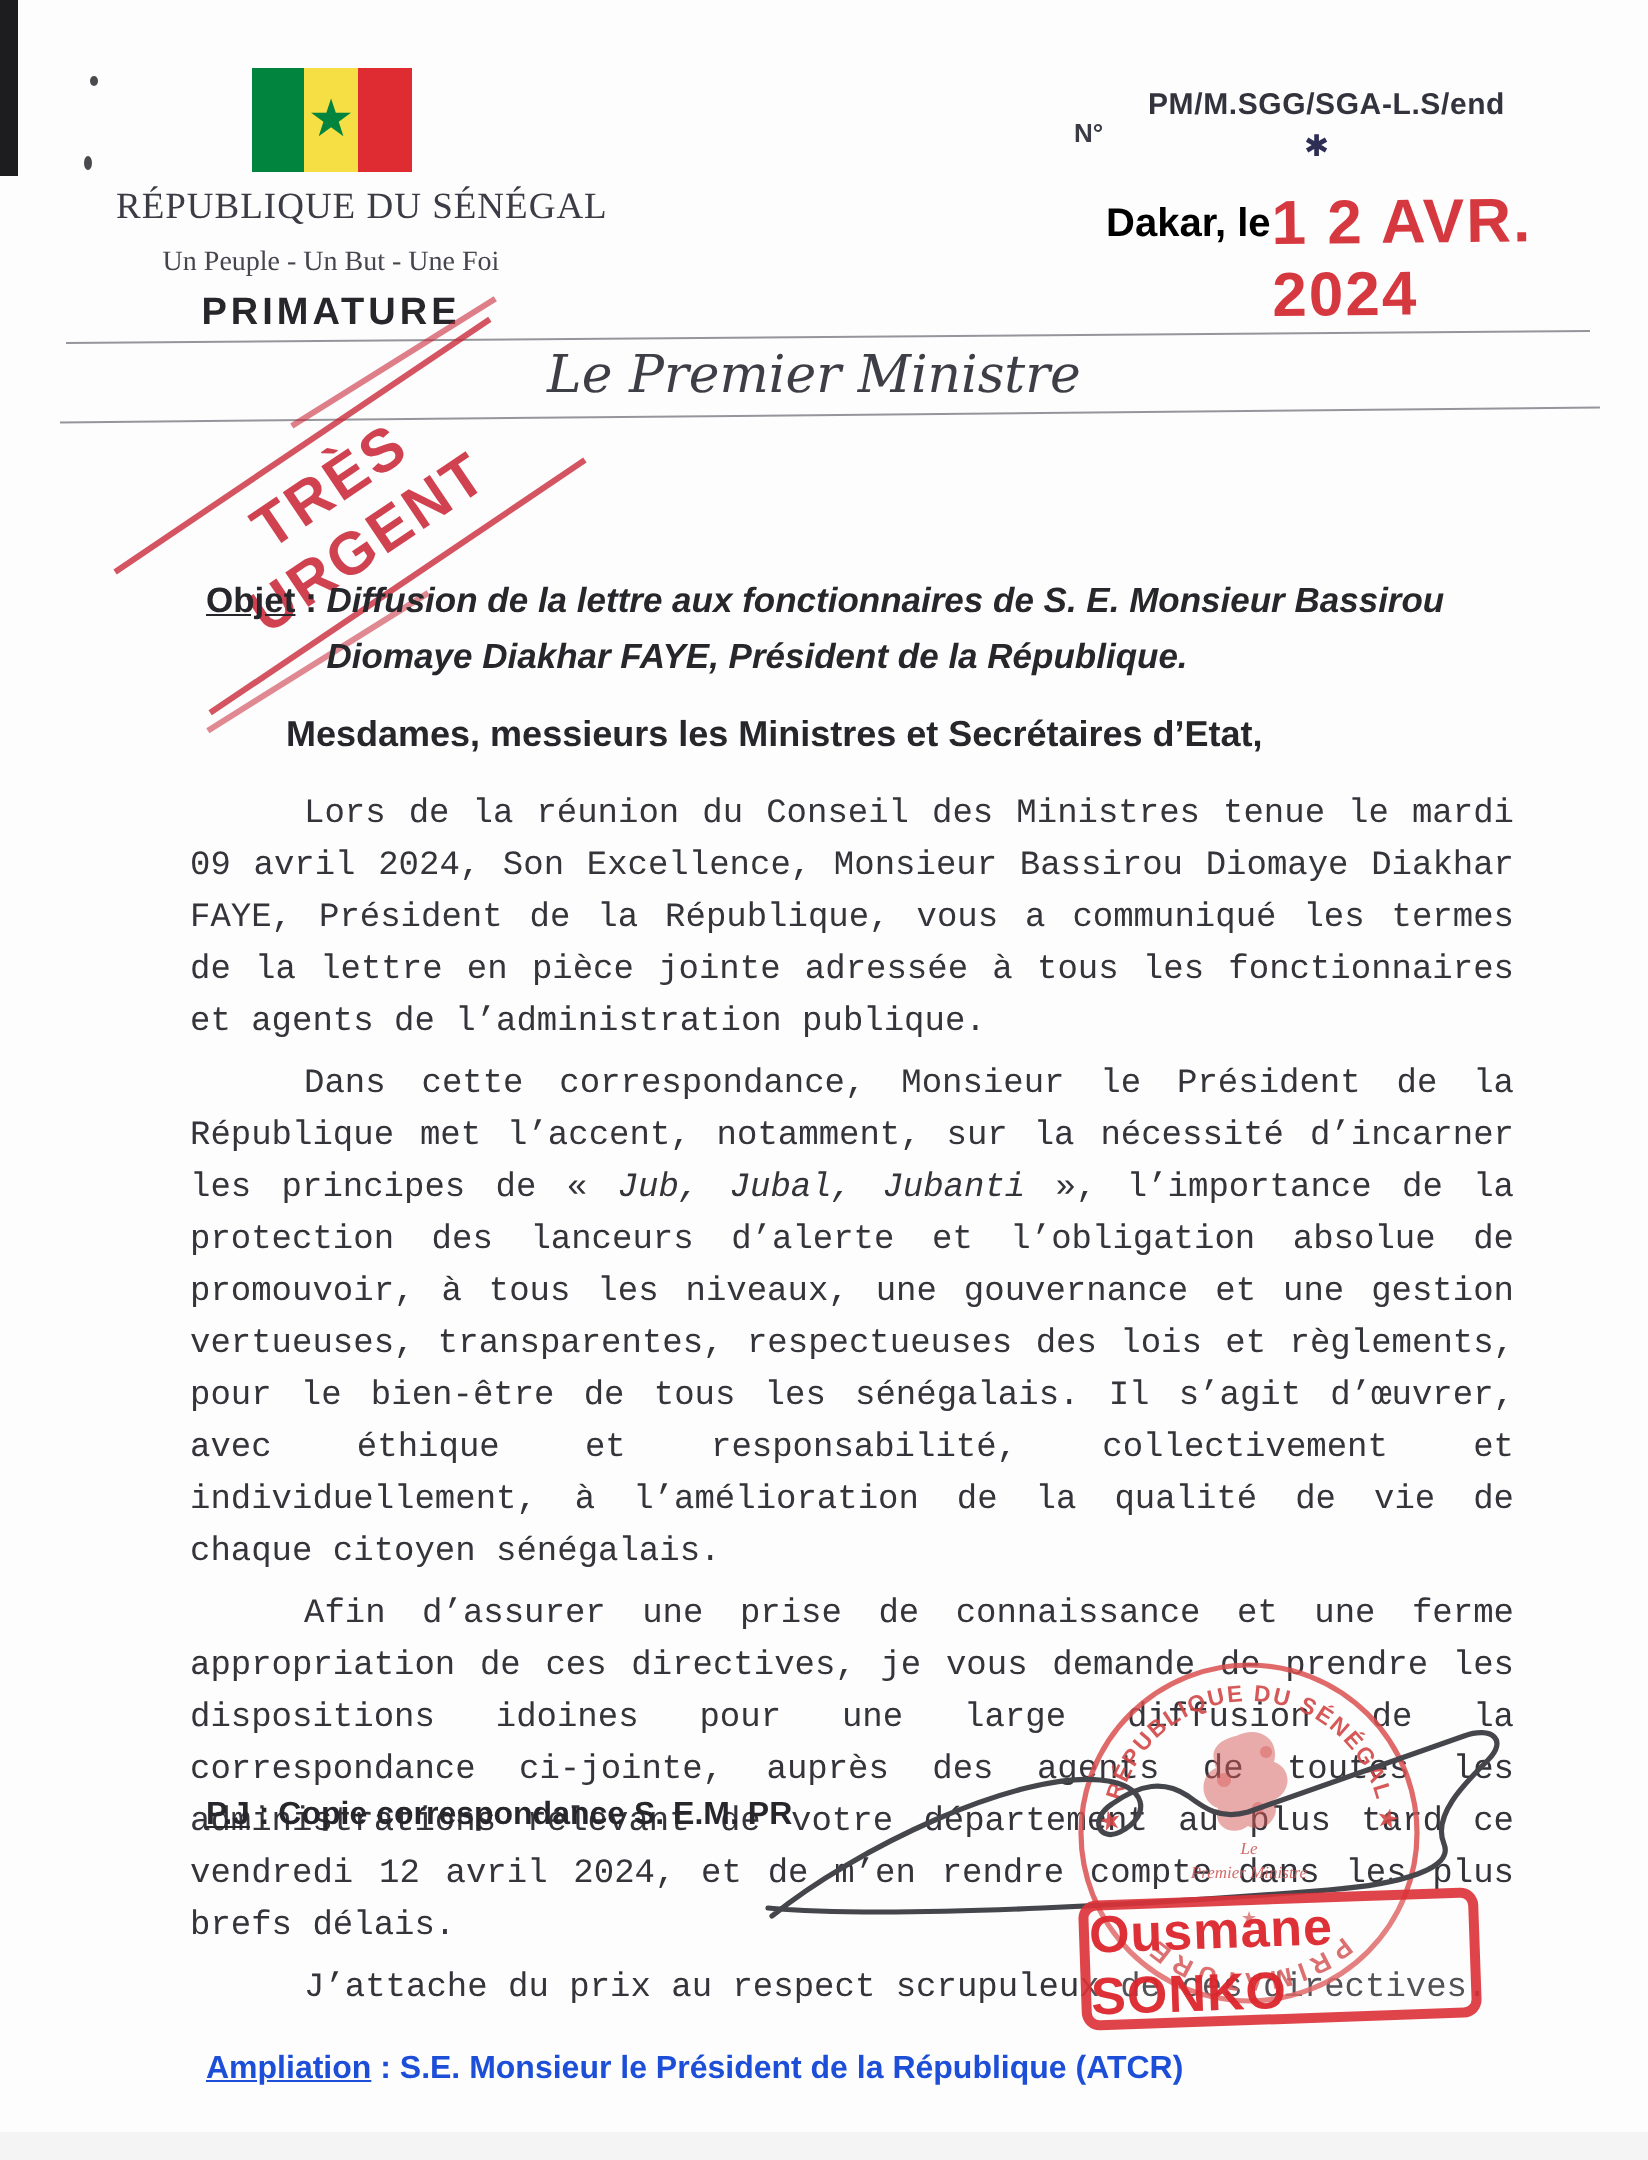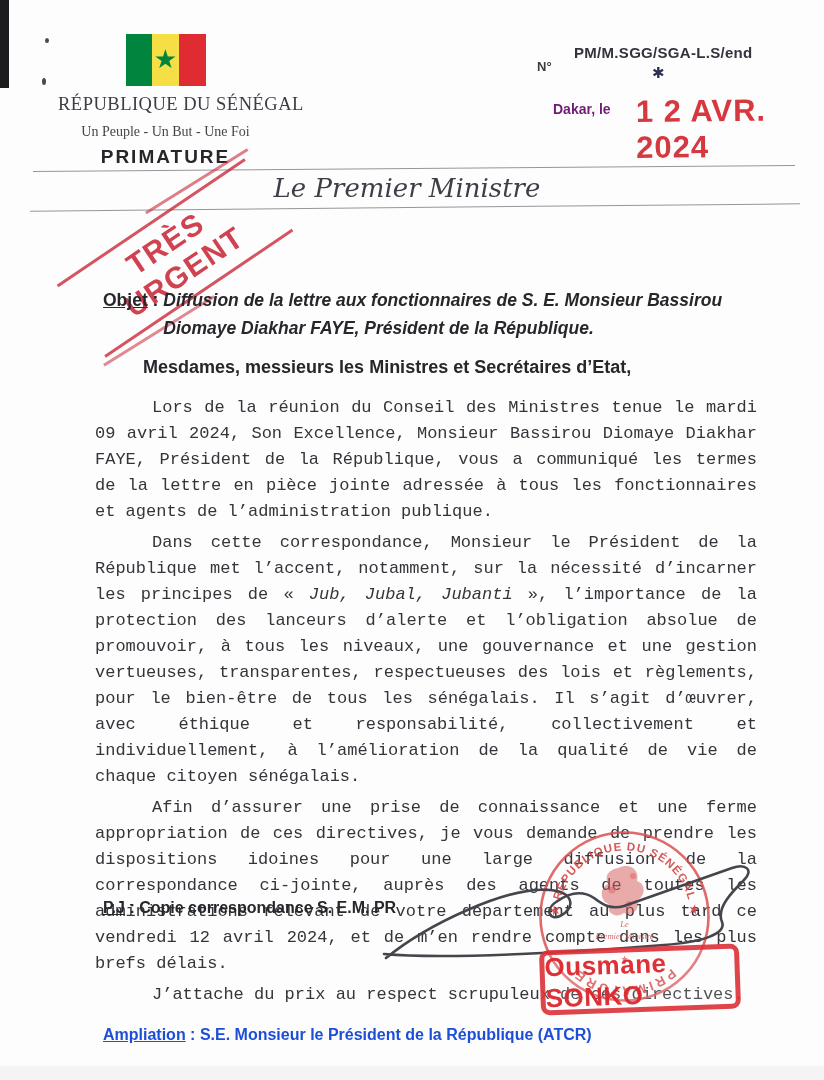--- a/index.html
+++ b/index.html
@@ -28,21 +28,21 @@
 
   
   .serial{position:absolute;left:292px;top:84px;font-size:41px;font-weight:bold;
           color:rgba(222,70,74,0.85);letter-spacing:4px;font-family:"DejaVu Sans",sans-serif;
           -webkit-text-stroke:1px rgba(210,55,60,0.9);}
 
   
   .ref-no{position:absolute;left:537px;top:59px;font-size:13px;font-weight:bold;color:#3b3b46;}
   .ref-code{position:absolute;left:574px;top:44px;font-size:15px;font-weight:bold;color:#33333e;letter-spacing:0.3px;}
   .ref-mark{position:absolute;left:652px;top:64px;font-size:15px;color:#2e2e55;}
-  .city{position:absolute;left:538px;top:101px;font-size:14px;font-weight:bold;color:#701a75;padding-left:15px;}
+  .city{position:absolute;left:538px;top:101px;font-size:20px;font-weight:bold;color:#000000;padding-left:15px;}
   .date-stamp{position:absolute;left:636px;top:93px;font-size:31px;font-weight:bold;
               color:rgba(211,39,48,0.92);letter-spacing:1px;transform:rotate(-0.6deg);}
 
   
   .rule{position:absolute;height:0;border-top:1.6px solid #95959c;}
   .rule.r1{left:33px;width:762px;top:168px;transform:rotate(-0.45deg);}
   .rule.r2{left:30px;width:770px;top:207px;transform:rotate(-0.55deg);}
   .pm-title{position:absolute;left:0;right:10px;top:173px;text-align:center;
             font-family:"DejaVu Serif",serif;font-style:italic;font-size:26px;color:#3e3e46;}
 

